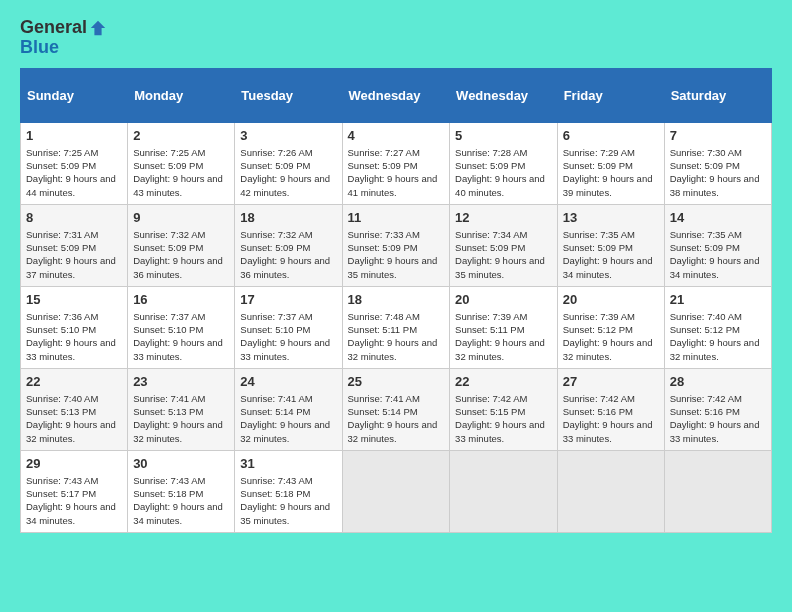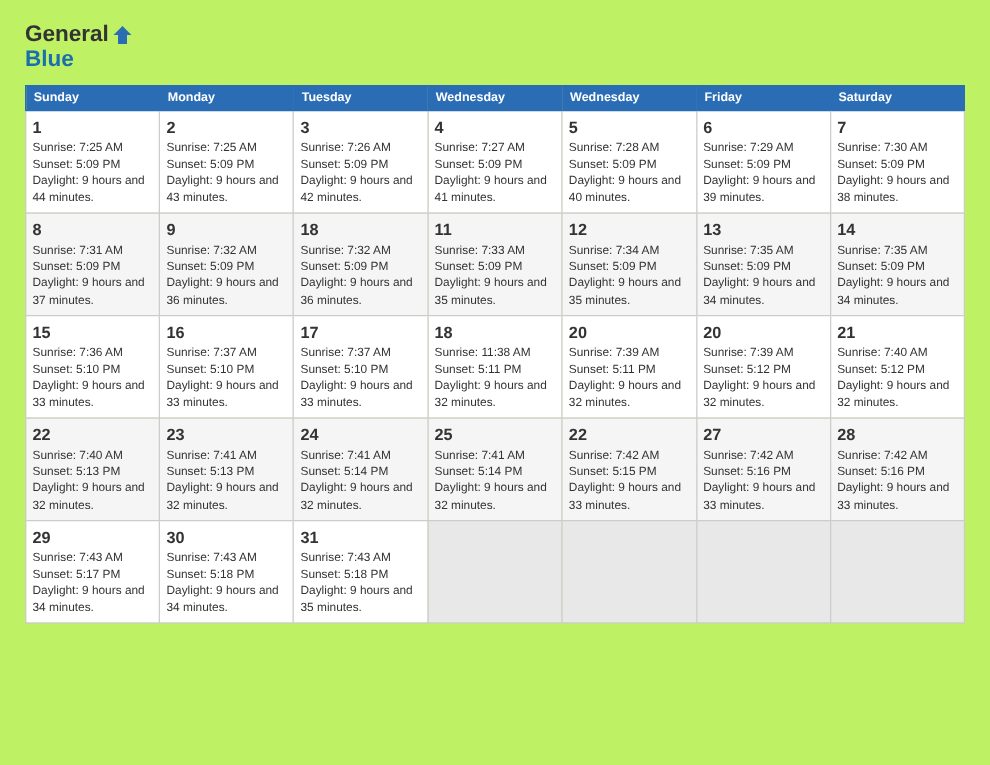--- a/index.html
+++ b/index.html
@@ -7,21 +7,21 @@
       font-family: Arial, sans-serif;
       background: #fff;
       width: 792px;
       height: 612px;
       overflow: hidden;
     }
     .page {
       width: 792px;
       height: 612px;
       padding: 18px 20px 10px 20px;
-      background: #bef264;
+      background: #5eead4;
     }
     .header {
       display: flex;
       justify-content: space-between;
       align-items: flex-start;
       margin-bottom: 10px;
     }
     .logo {
       display: flex;
       flex-direction: column;
@@ -60,22 +60,22 @@
     }
     .calendar {
       width: 100%;
       border-collapse: collapse;
       font-size: 10px;
     }
     .calendar th {
       background: #2a6db5;
       color: #fff;
       text-align: left;
-      padding: 4px 6px;
-      font-size: 10px;
+      padding: 19px 6px;
+      font-size: 13px;
       font-weight: bold;
       border: 1px solid #2a6db5;
     }
     .calendar td {
       vertical-align: top;
       border: 1px solid #ccc;
       padding: 4px 5px;
       width: 108px;
       height: 82px;
       background: #fff;
@@ -144,21 +144,21 @@
           <td><span class="day-num">18</span><span>Sunrise: 7:32 AM</span><br><span>Sunset: 5:09 PM</span><br><span>Daylight: 9 hours and 36 minutes.</span></td>
           <td><span class="day-num">11</span><span>Sunrise: 7:33 AM</span><br><span>Sunset: 5:09 PM</span><br><span>Daylight: 9 hours and 35 minutes.</span></td>
           <td><span class="day-num">12</span><span>Sunrise: 7:34 AM</span><br><span>Sunset: 5:09 PM</span><br><span>Daylight: 9 hours and 35 minutes.</span></td>
           <td><span class="day-num">13</span><span>Sunrise: 7:35 AM</span><br><span>Sunset: 5:09 PM</span><br><span>Daylight: 9 hours and 34 minutes.</span></td>
           <td><span class="day-num">14</span><span>Sunrise: 7:35 AM</span><br><span>Sunset: 5:09 PM</span><br><span>Daylight: 9 hours and 34 minutes.</span></td>
         </tr>
         <tr>
           <td><span class="day-num">15</span><span>Sunrise: 7:36 AM</span><br><span>Sunset: 5:10 PM</span><br><span>Daylight: 9 hours and 33 minutes.</span></td>
           <td><span class="day-num">16</span><span>Sunrise: 7:37 AM</span><br><span>Sunset: 5:10 PM</span><br><span>Daylight: 9 hours and 33 minutes.</span></td>
           <td><span class="day-num">17</span><span>Sunrise: 7:37 AM</span><br><span>Sunset: 5:10 PM</span><br><span>Daylight: 9 hours and 33 minutes.</span></td>
-          <td><span class="day-num">18</span><span>Sunrise: 11:38 AM</span><br><span>Sunset: 5:11 PM</span><br><span>Daylight: 9 hours and 32 minutes.</span></td>
+          <td><span class="day-num">18</span><span>Sunrise: 7:48 AM</span><br><span>Sunset: 5:11 PM</span><br><span>Daylight: 9 hours and 32 minutes.</span></td>
           <td><span class="day-num">20</span><span>Sunrise: 7:39 AM</span><br><span>Sunset: 5:11 PM</span><br><span>Daylight: 9 hours and 32 minutes.</span></td>
           <td><span class="day-num">20</span><span>Sunrise: 7:39 AM</span><br><span>Sunset: 5:12 PM</span><br><span>Daylight: 9 hours and 32 minutes.</span></td>
           <td><span class="day-num">21</span><span>Sunrise: 7:40 AM</span><br><span>Sunset: 5:12 PM</span><br><span>Daylight: 9 hours and 32 minutes.</span></td>
         </tr>
         <tr>
           <td><span class="day-num">22</span><span>Sunrise: 7:40 AM</span><br><span>Sunset: 5:13 PM</span><br><span>Daylight: 9 hours and 32 minutes.</span></td>
           <td><span class="day-num">23</span><span>Sunrise: 7:41 AM</span><br><span>Sunset: 5:13 PM</span><br><span>Daylight: 9 hours and 32 minutes.</span></td>
           <td><span class="day-num">24</span><span>Sunrise: 7:41 AM</span><br><span>Sunset: 5:14 PM</span><br><span>Daylight: 9 hours and 32 minutes.</span></td>
           <td><span class="day-num">25</span><span>Sunrise: 7:41 AM</span><br><span>Sunset: 5:14 PM</span><br><span>Daylight: 9 hours and 32 minutes.</span></td>
           <td><span class="day-num">22</span><span>Sunrise: 7:42 AM</span><br><span>Sunset: 5:15 PM</span><br><span>Daylight: 9 hours and 33 minutes.</span></td>

